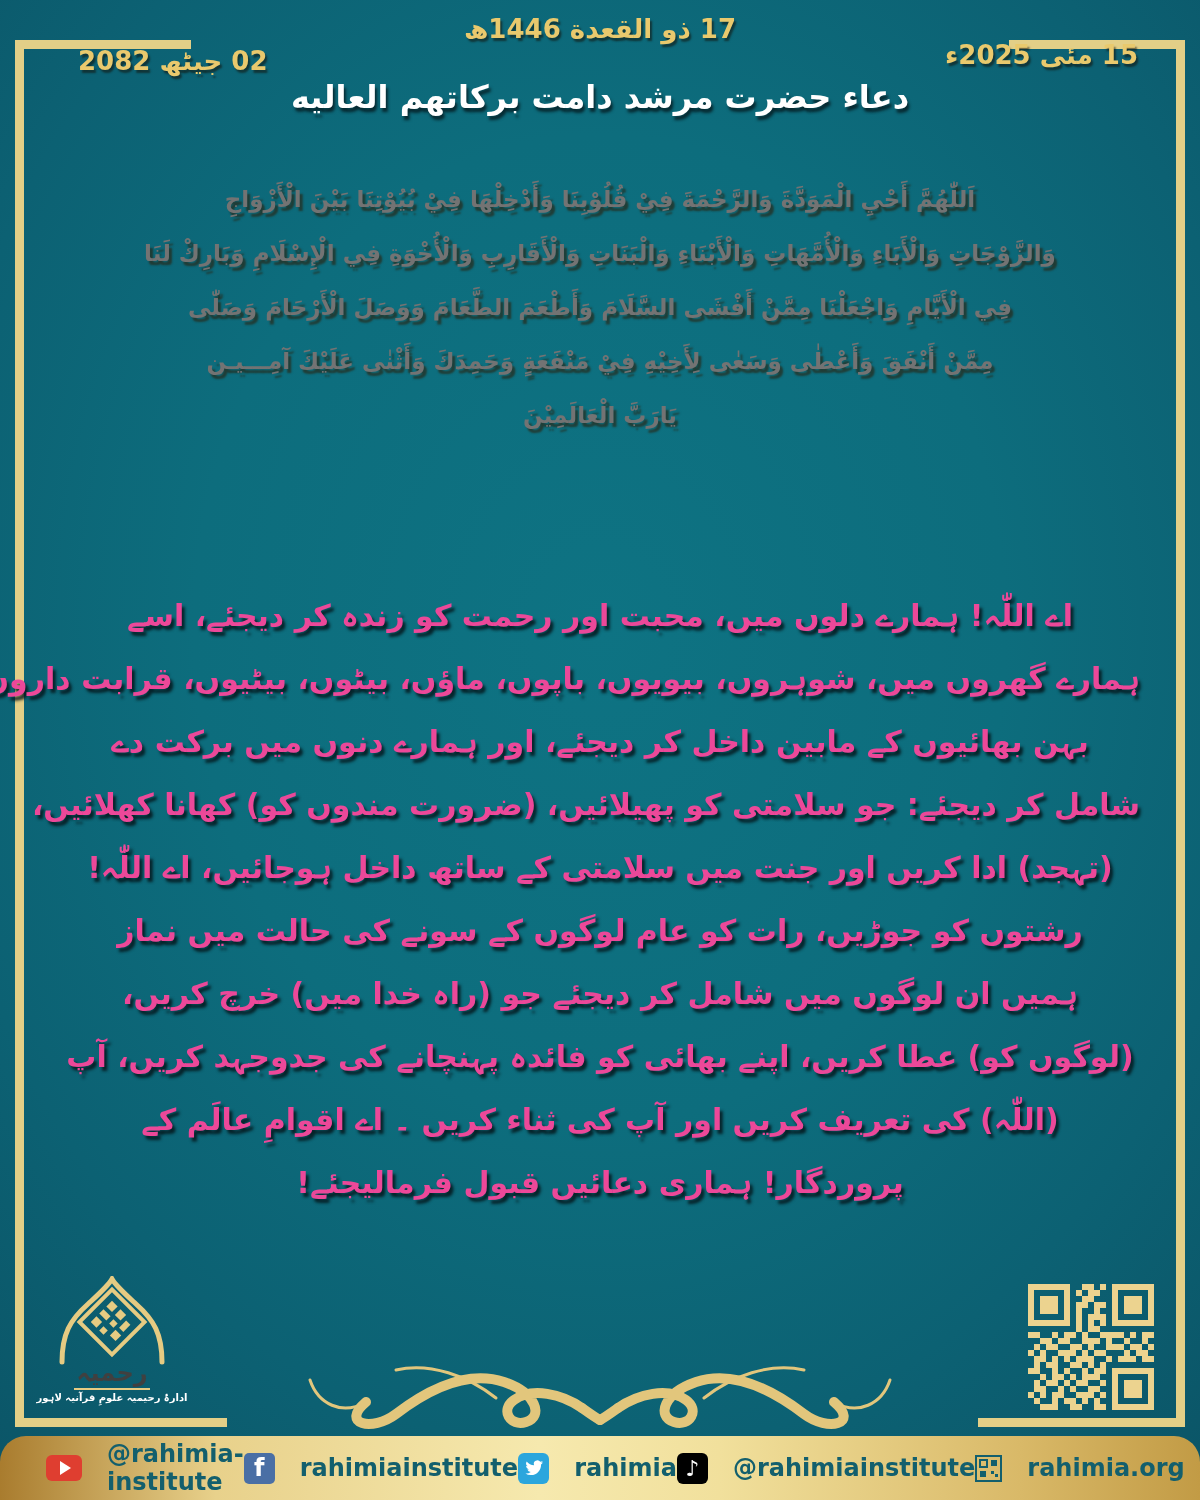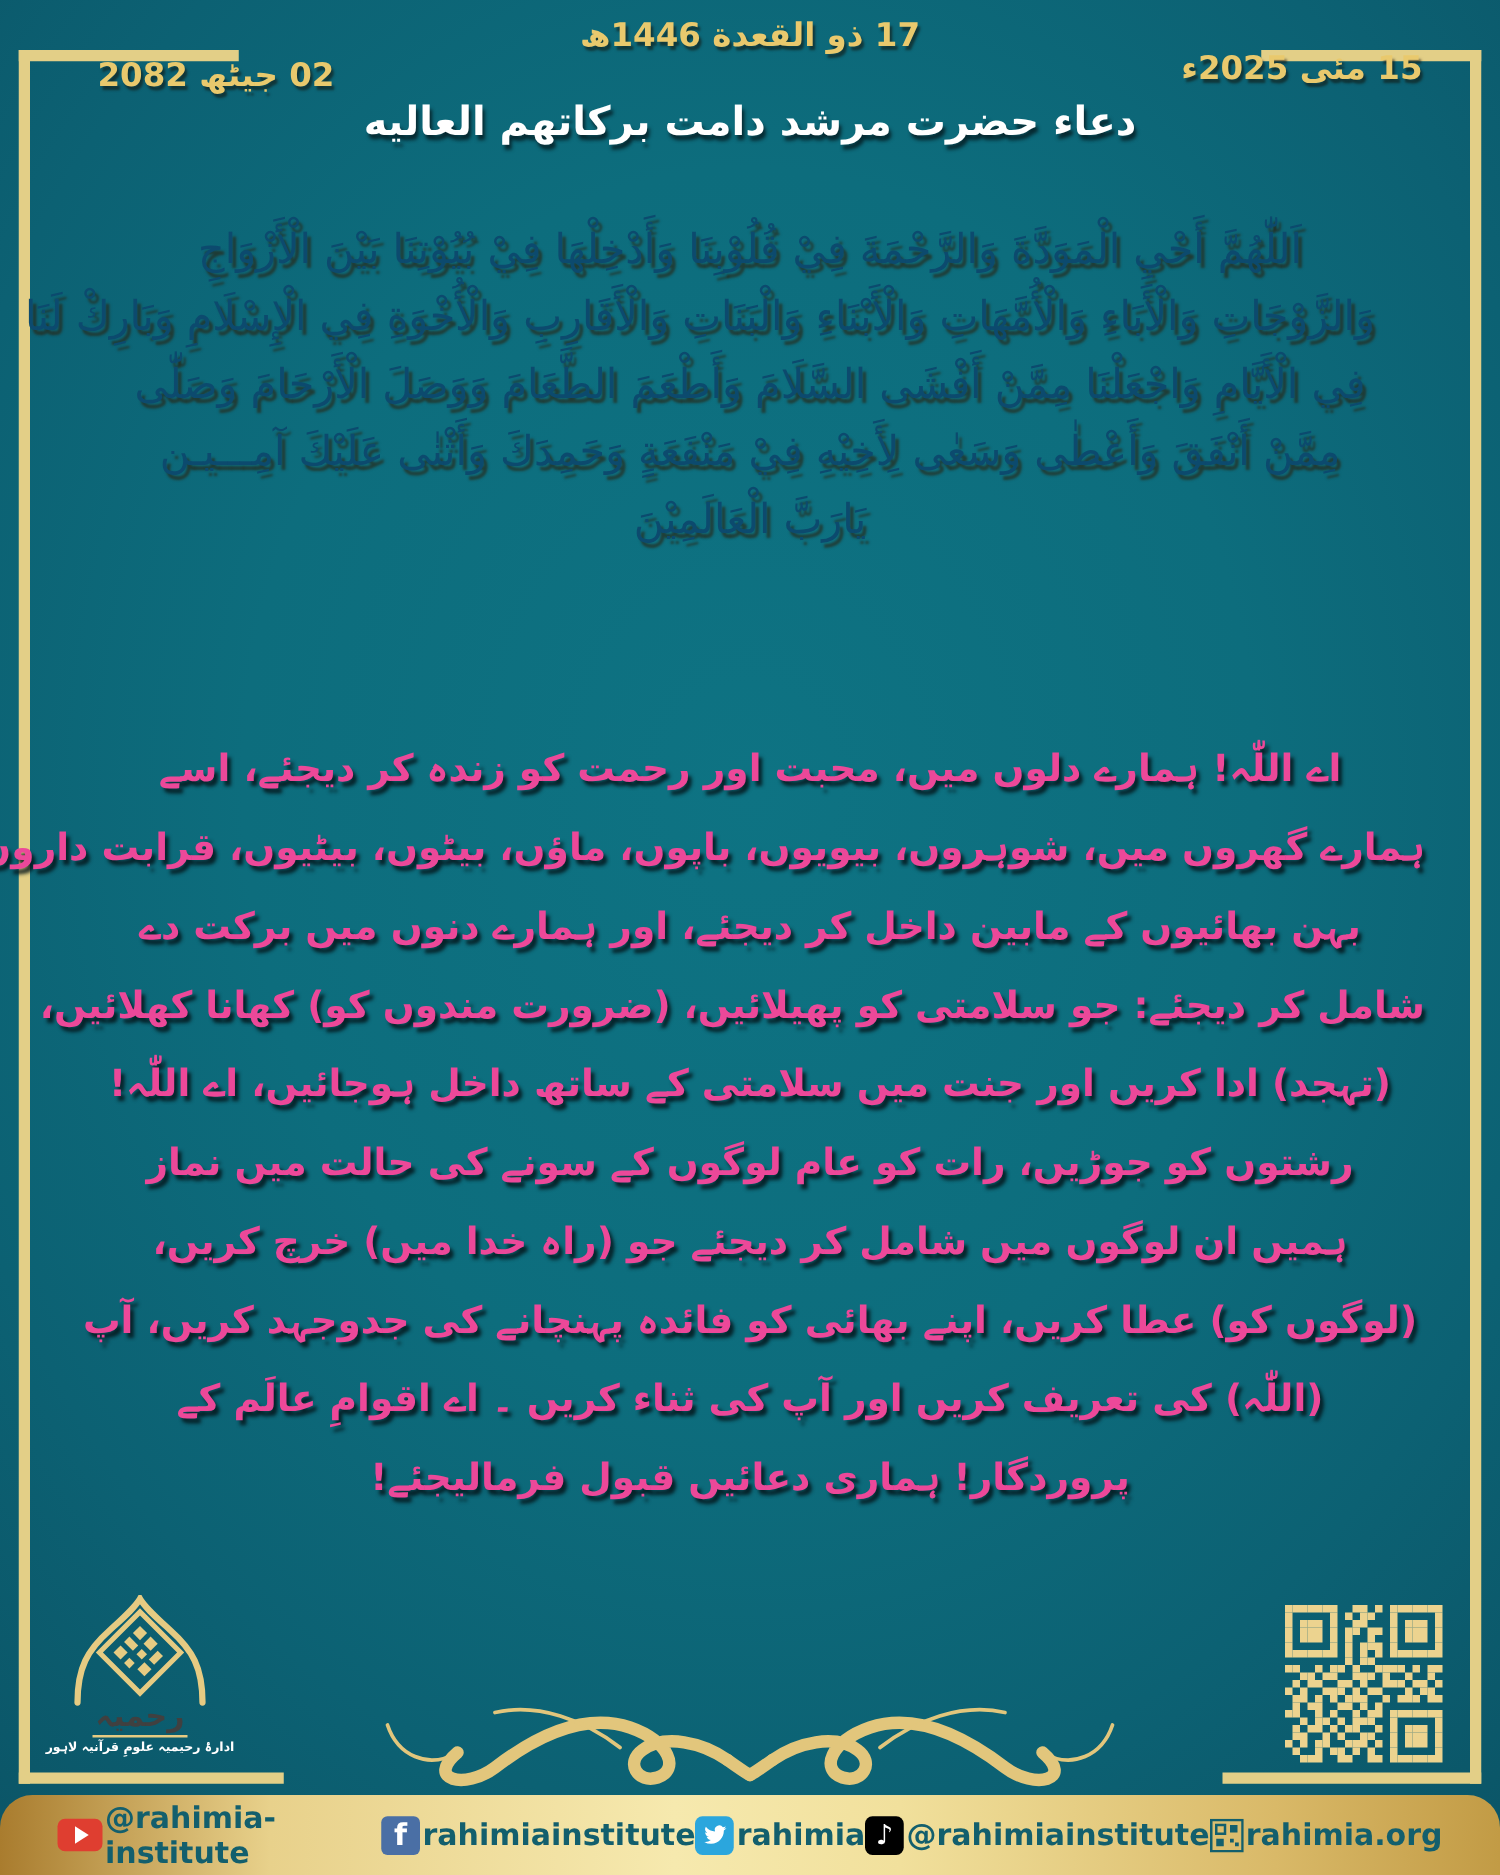--- a/index.html
+++ b/index.html
@@ -18,21 +18,21 @@
         text-shadow:2px 3px 2px rgba(20,15,5,.55);white-space:nowrap;}
   .hijri{top:14px;left:0;width:100%;text-align:center;}
   .bikrami{top:46px;left:78px;}
   .gregorian{top:40px;right:62px;}
   .page-title{top:78px;left:0;width:100%;text-align:center;color:#ffffff;
       font-size:32px;font-weight:bold;letter-spacing:.5px;
       text-shadow:2px 4px 3px rgba(5,25,30,.8);}
 
   
   .arabic-block{top:172px;left:100px;width:1000px;text-align:center;direction:rtl;}
-  .arabic-line{color:#0c4a6e;font-size:33px;font-weight:normal;line-height:54px;
+  .arabic-line{color:#737373;font-size:23px;font-weight:bold;line-height:54px;
       text-shadow:3px 4px 2px rgba(45,28,6,.6);white-space:nowrap;}
 
   
   .urdu-block{top:584px;left:60px;width:1080px;text-align:center;direction:rtl;}
   .urdu-line{color:#ec4899;font-size:30px;font-weight:bold;line-height:63px;
       text-shadow:3px 4px 3px rgba(5,22,27,.85);white-space:nowrap;}
 
   
   .logo{top:1276px;left:32px;width:160px;height:140px;text-align:center;}
   .logo svg{position:absolute;top:0;left:0;}
@@ -48,21 +48,21 @@
 
   
   .flourish{top:1336px;left:300px;width:600px;height:96px;}
 
   
   .footer{left:0;right:0;bottom:0;height:64px;
       background:linear-gradient(90deg,#a97c2e 0%,#e8d18b 18%,#f6e9ae 45%,#f1e09c 60%,#d9b968 85%,#c29b45 100%);
       border-radius:26px 26px 0 0;
       display:flex;align-items:center;justify-content:space-between;
       padding:0 46px;box-sizing:border-box;direction:ltr;}
-  .social{display:flex;align-items:center;gap:2px;}
+  .social{display:flex;align-items:center;gap:25px;}
   .social .label{color:#135f6d;font-size:24px;font-weight:bold;
       font-family:"DejaVu Sans",sans-serif;}
   .icon-box{width:31px;height:31px;border-radius:6px;display:flex;
       align-items:center;justify-content:center;flex:0 0 auto;}
   .yt{background:#df3e30;width:36px;height:26px;}
   .yt .tri{width:0;height:0;border-left:11px solid #fff;
       border-top:7px solid transparent;border-bottom:7px solid transparent;margin-left:3px;}
   .fb{background:#4a6fa5;color:#fff;font-size:24px;font-weight:bold;border-radius:5px;}
   .tw{background:#2ba6dd;}
   .tk{background:#000;color:#fff;font-size:22px;font-weight:bold;}

